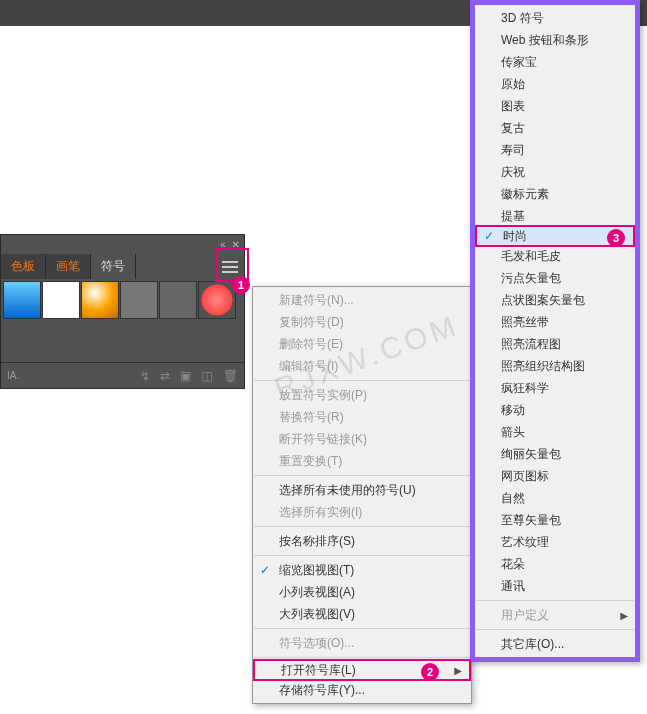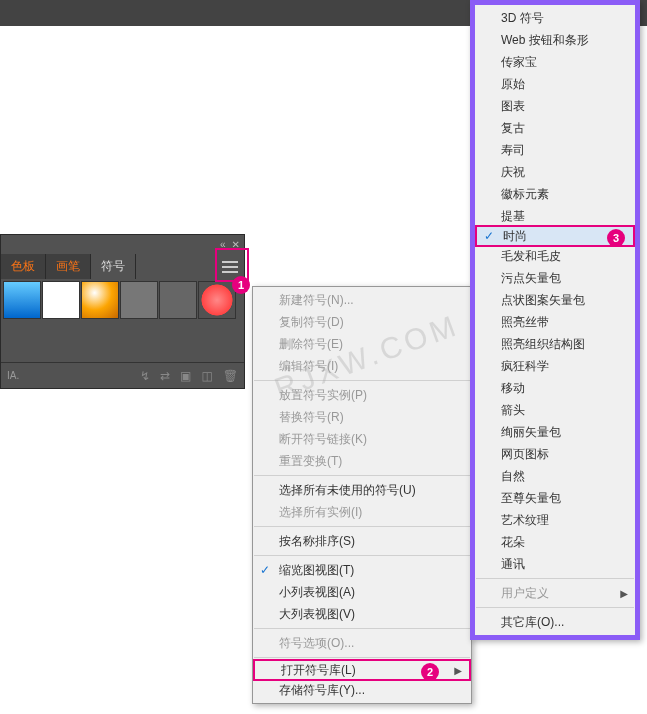--- a/index.html
+++ b/index.html
@@ -189,20 +189,23 @@
     <div class="menu-item">
       <span>污点矢量包</span>
     </div>
     <div class="menu-item">
       <span>点状图案矢量包</span>
     </div>
     <div class="menu-item">
       <span>照亮丝带</span>
     </div>
     <div class="menu-item">
+      <span>照亮流程图</span>
+    </div>
+    <div class="menu-item">
       <span>照亮组织结构图</span>
     </div>
     <div class="menu-item">
       <span>疯狂科学</span>
     </div>
     <div class="menu-item">
       <span>移动</span>
     </div>
     <div class="menu-item">
       <span>箭头</span>

